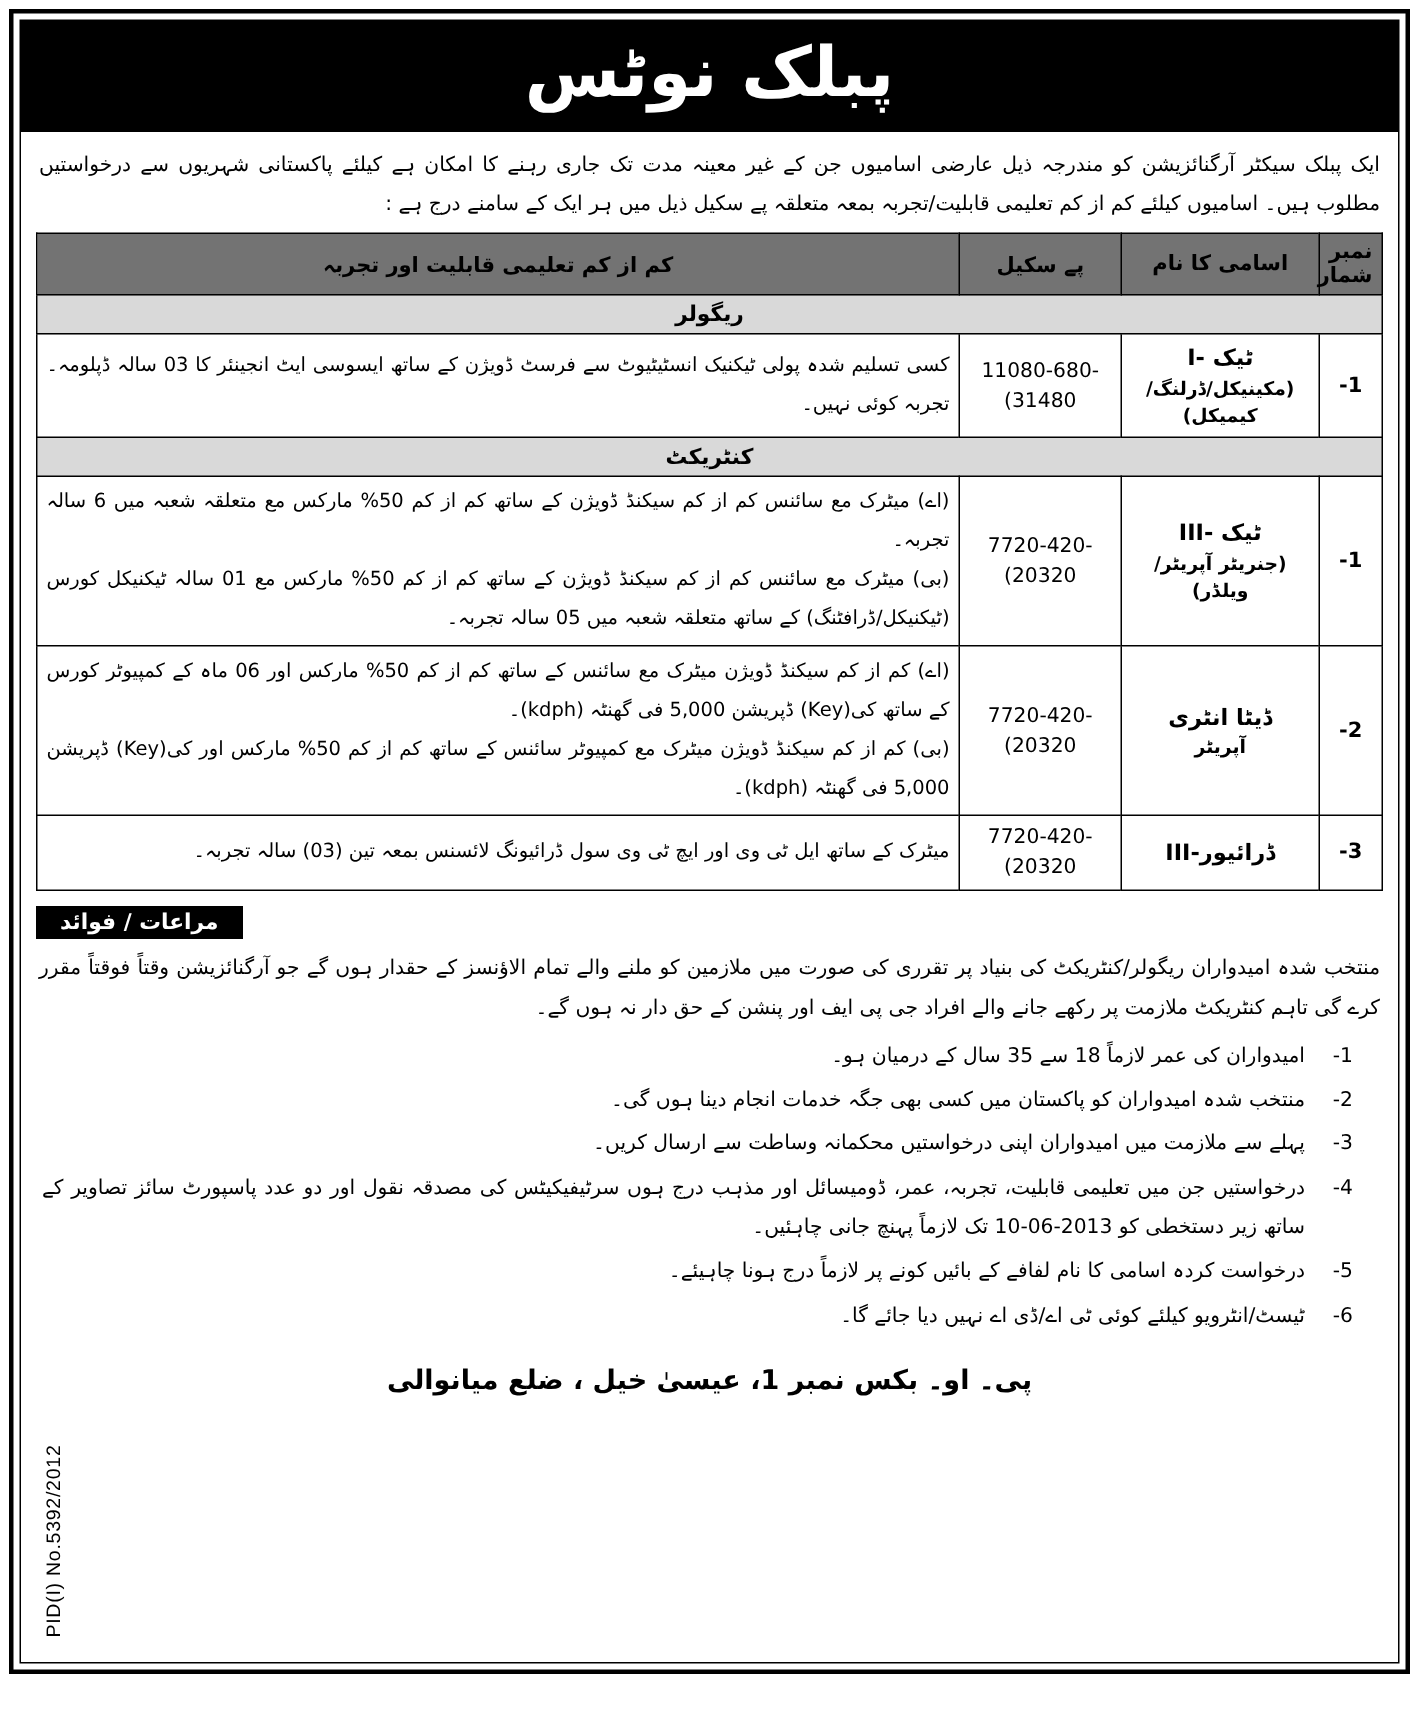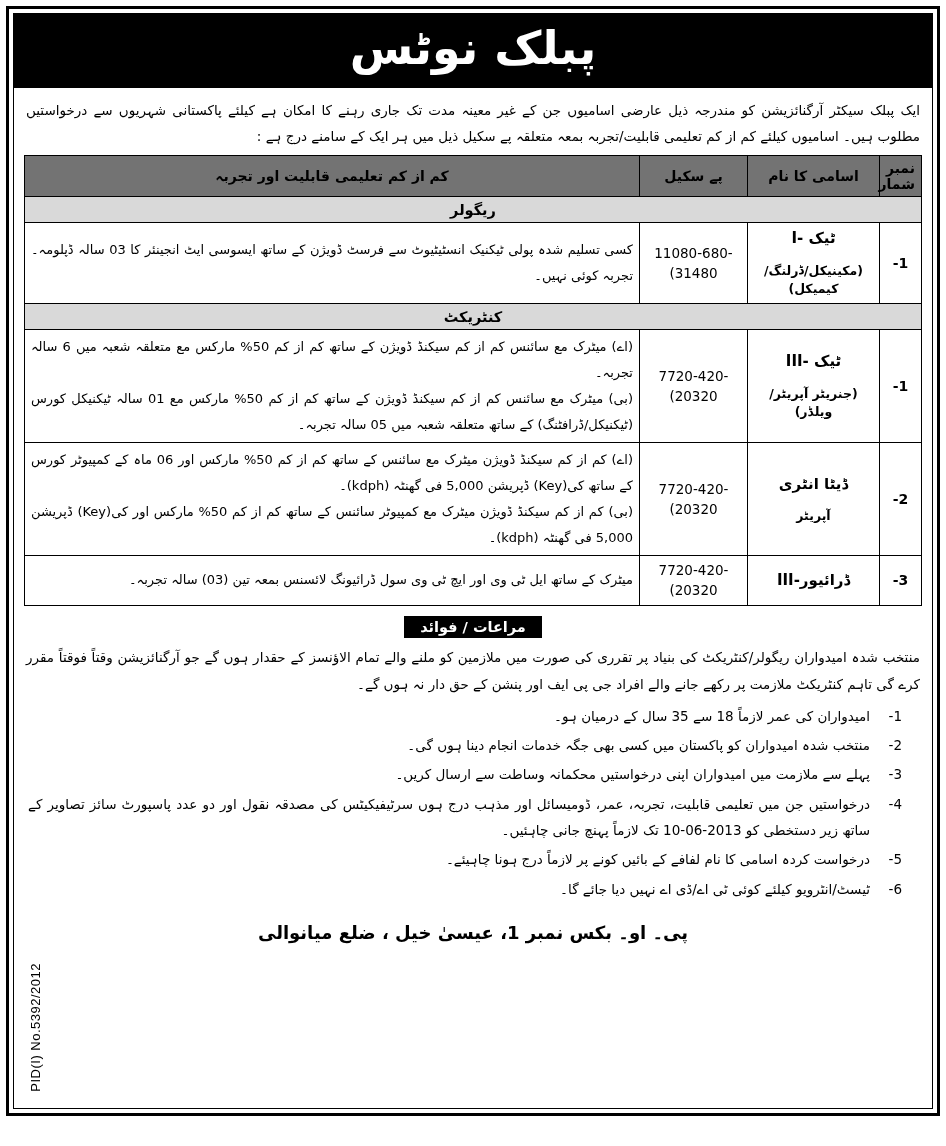--- a/index.html
+++ b/index.html
@@ -122,40 +122,40 @@
   td.post {
     text-align: center;
     font-size: 15px;
     font-weight: bold;
     line-height: 1.5;
   }
   td.post .sub {
     font-size: 12.5px;
     font-weight: bold;
     display: block;
-    margin-top: 12px;
+    margin-top: 0;
   }
   td.scale {
     text-align: center;
     font-size: 13.5px;
     line-height: 1.5;
   }
   td.qual {
     text-align: justify;
     font-size: 13px;
     line-height: 2.0;
     padding: 6px 8px;
   }
   td.qual .line {
     display: block;
   }
 
   .benefits-head {
     direction: rtl;
-    text-align: center;
+    text-align: left;
     margin: 10px 0 4px 0;
   }
   .benefits-head span {
     background: #000;
     color: #fff;
     font-size: 14.5px;
     font-weight: bold;
     padding: 3px 16px;
     display: inline-block;
   }

